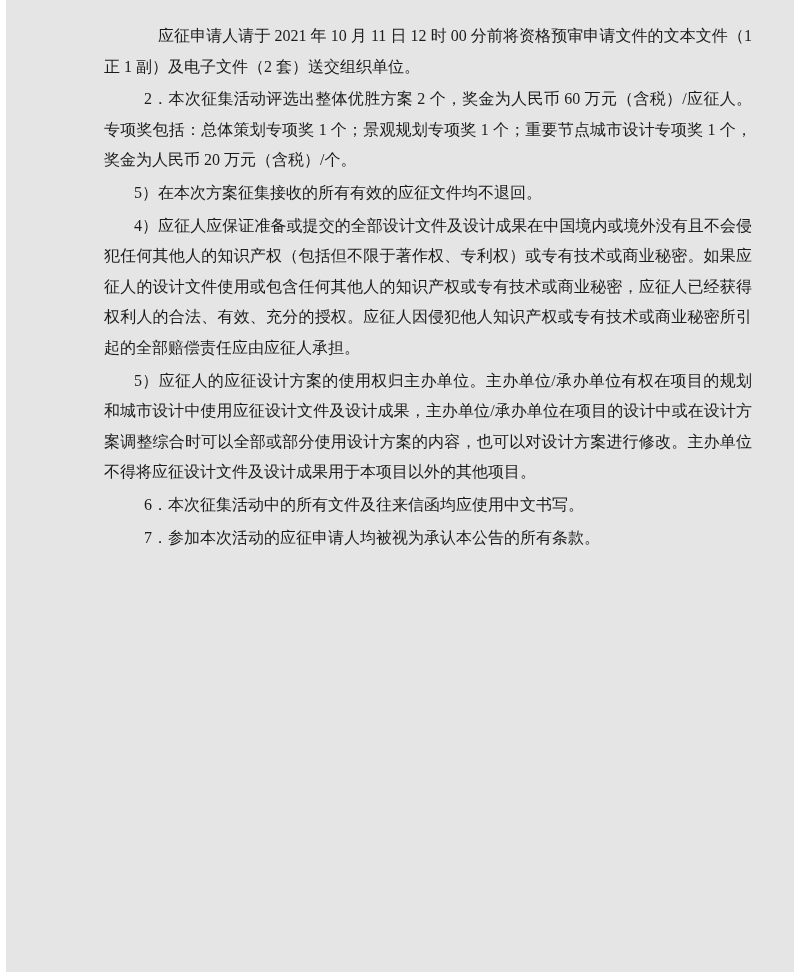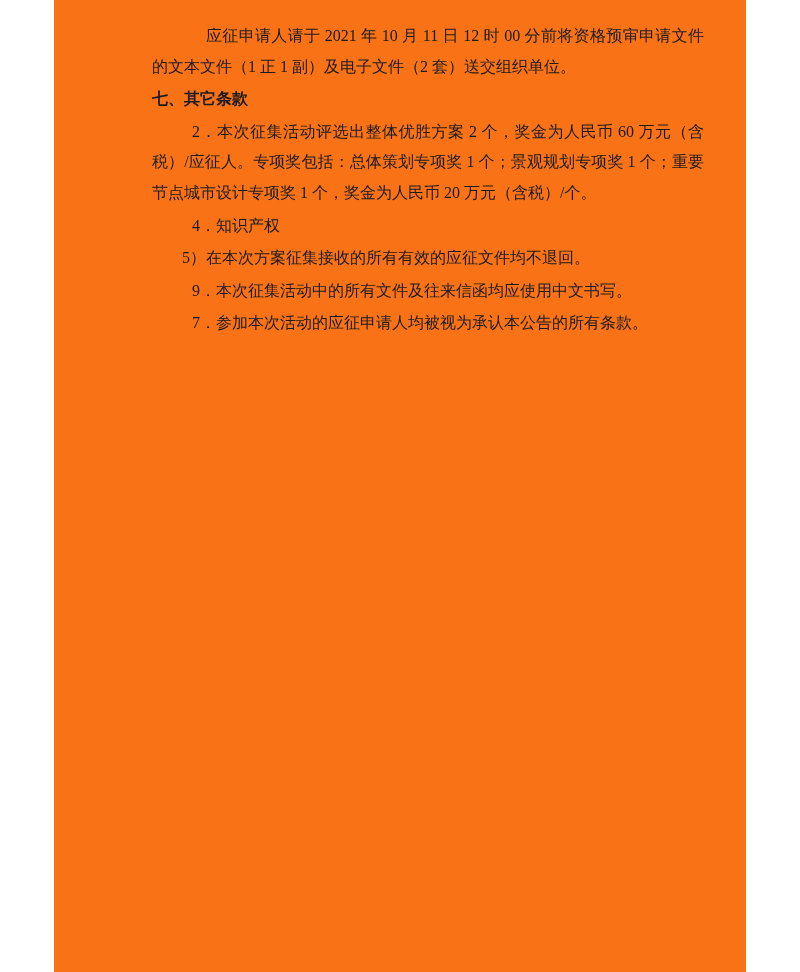--- a/index.html
+++ b/index.html
@@ -2,24 +2,24 @@
 <html><head>
 <meta charset="utf-8">
 <style>
   html, body {
     margin: 0;
     padding: 0;
     background: #ffffff;
   }
   .page {
     box-sizing: border-box;
-    width: 692px;
+    width: 788px;
     height: 972px;
     margin: 0 auto;
-    background: #f97316;
+    background: #e5e5e5;
     padding: 21px 42px 0 98px;
     overflow: hidden;
     font-family: "Liberation Serif", "DejaVu Serif", serif;
     font-size: 16px;
     line-height: 30.6px;
     color: #1b1b1b;
   }
   .para {
     margin: 0 0 2px 0;
     text-align: justify;
@@ -36,32 +36,32 @@
     text-align: left;
   }
 </style>
 </head>
 <body>
 
 <div class="page">
 
   <p class="para p-intro">应征申请人请于 2021 年 10 月 11 日 12 时 00 分前将资格预审申请文件的文本文件（1 正 1 副）及电子文件（2 套）送交组织单位。</p>
 
-  <h2 class="heading">七、其它条款</h2>
 
 
   <p class="para p-num">2．本次征集活动评选出整体优胜方案 2 个，奖金为人民币 60 万元（含税）/应征人。专项奖包括：总体策划专项奖 1 个；景观规划专项奖 1 个；重要节点城市设计专项奖 1 个，奖金为人民币 20 万元（含税）/个。</p>
 
 
-  <p class="para p-num">4．知识产权</p>
 
   <p class="para p-sub">5）在本次方案征集接收的所有有效的应征文件均不退回。</p>
 
 
 
+  <p class="para p-sub">4）应征人应保证准备或提交的全部设计文件及设计成果在中国境内或境外没有且不会侵犯任何其他人的知识产权（包括但不限于著作权、专利权）或专有技术或商业秘密。如果应征人的设计文件使用或包含任何其他人的知识产权或专有技术或商业秘密，应征人已经获得权利人的合法、有效、充分的授权。应征人因侵犯他人知识产权或专有技术或商业秘密所引起的全部赔偿责任应由应征人承担。</p>
 
+  <p class="para p-sub">5）应征人的应征设计方案的使用权归主办单位。主办单位/承办单位有权在项目的规划和城市设计中使用应征设计文件及设计成果，主办单位/承办单位在项目的设计中或在设计方案调整综合时可以全部或部分使用设计方案的内容，也可以对设计方案进行修改。主办单位不得将应征设计文件及设计成果用于本项目以外的其他项目。</p>
 
-  <p class="para p-num">9．本次征集活动中的所有文件及往来信函均应使用中文书写。</p>
+  <p class="para p-num">6．本次征集活动中的所有文件及往来信函均应使用中文书写。</p>
 
 
   <p class="para p-num">7．参加本次活动的应征申请人均被视为承认本公告的所有条款。</p>
 
 </div>
 
 </body></html>

